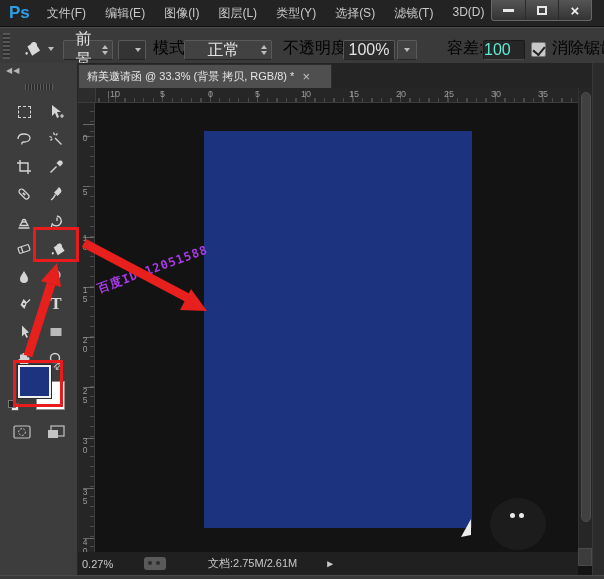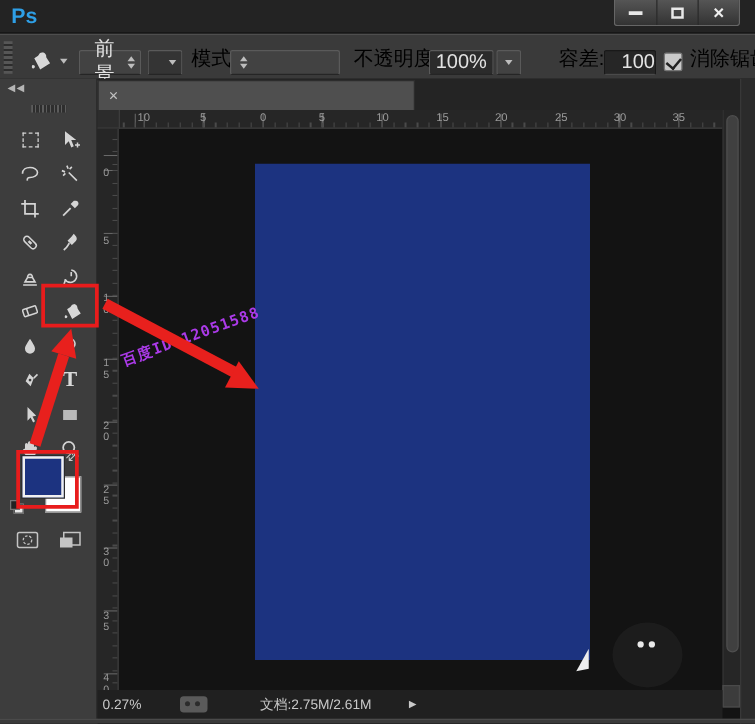--- a/index.html
+++ b/index.html
@@ -21,21 +21,21 @@
 
   
   .optionsbar { left:0; top:27px; width:604px; height:37px; background:#3a3a3a; border-top:1px solid #4e4e4e; border-bottom:1px solid #191919; color:#d6d6d6; font-size:12px; }
   .grip-v { left:3px; top:33px; width:7px; height:26px; background:repeating-linear-gradient(to bottom,#565656 0 2px,#2c2c2c 2px 4px); }
   .opt-label { top:39px; height:18px; line-height:18px; }
   .combo { top:40px; height:20px; background:#424242; border:1px solid #5a5a5a; border-bottom-color:#252525; border-radius:2px; display:flex; align-items:center; padding:0 4px; color:#e2e2e2; }
   .combo .val { flex:1; text-align:center; }
   .updown { display:flex; flex-direction:column; gap:2px; margin-left:3px; }
   .tri-up { width:0;height:0;border-left:3.5px solid transparent;border-right:3.5px solid transparent;border-bottom:4px solid #bdbdbd; }
   .tri-dn { width:0;height:0;border-left:3.5px solid transparent;border-right:3.5px solid transparent;border-top:4px solid #bdbdbd; }
-  .num-input { top:40px; height:20px; background:#262626; border:1px solid #191919; border-bottom-color:#4a4a4a; color:#e5e5e5; text-align:right; line-height:18px; border-radius:2px; }
+  .num-input { top:40px; height:20px; background:#262626; border:1px solid #191919; border-bottom-color:#4a4a4a; color:#5eead4; text-align:left; line-height:18px; border-radius:2px; }
   .checkbox { top:42px; width:15px; height:15px; background:#c9c9c9; border:1px solid #777; border-radius:2px; position:absolute; }
   .checkbox::after { content:""; position:absolute; left:3px; top:1px; width:6px; height:9px; border:solid #222; border-width:0 2px 2px 0; transform:rotate(40deg); }
 
   
   .tabrow { left:78px; top:63px; width:526px; height:25px; background:#242424; }
   .doc-tab { left:78px; top:64px; width:254px; height:24px; background:#4f4f4f; border:1px solid #2c2c2c; border-bottom:none; color:#e4e4e4; font-size:11px; display:flex; align-items:center; padding:0 8px; gap:8px; white-space:nowrap; }
   .tab-close { color:#c2c2c2; font-size:13px; line-height:1; }
 
   
   .toolpanel { left:0; top:63px; width:78px; height:516px; background:#3d3d3d; border-right:1px solid #272727; }
@@ -80,20 +80,31 @@
   .blob { left:490px; top:498px; width:56px; height:52px; background:#1c1c1c; border-radius:50%; z-index:2; }
   .dot { width:5px; height:5px; border-radius:50%; background:#e9e9e9; position:absolute; z-index:3; }
 
   svg.overlay { position:absolute; left:0; top:0; z-index:6; pointer-events:none; }
 </style>
 </head>
 <body>
 
 <div class="abs titlebar">
   <span class="ps-logo">Ps</span>
+  <div class="menus">
+    <span class="menu-item">文件(F)</span>
+    <span class="menu-item">编辑(E)</span>
+    <span class="menu-item">图像(I)</span>
+    <span class="menu-item">图层(L)</span>
+    <span class="menu-item">类型(Y)</span>
+    <span class="menu-item">选择(S)</span>
+    <span class="menu-item">滤镜(T)</span>
+    <span class="menu-item">3D(D)</span>
+    <span class="menu-item">视</span>
+  </div>
   <div class="win-controls">
     <div class="win-btn">
         <span class="glyph-min"></span>
       </div>
     <div class="win-btn">
         <span class="glyph-max"></span>
       </div>
     <div class="win-btn">
         <span class="glyph-close">×</span>
       </div>
@@ -118,39 +129,41 @@
       <span class="tri-up"></span>
       <span class="tri-dn"></span>
     </span>
 </div>
 <div class="abs combo" style="left:118px;width:28px;background:#343434;">
   <span class="val"></span>
     <span class="tri-dn"></span>
 </div>
 <span class="abs opt-label" style="left:153px;">模式:</span>
 <div class="abs combo" style="left:184px;width:88px;">
+  <span class="val">正常</span>
   <span class="updown">
       <span class="tri-up"></span>
       <span class="tri-dn"></span>
     </span>
 </div>
 <span class="abs opt-label" style="left:283px;">不透明度:</span>
 <div class="abs combo" style="left:343px;width:52px;background:#2b2b2b;">
   <span class="val">100%</span>
 </div>
 <div class="abs combo" style="left:397px;width:20px;justify-content:center;">
   <span class="tri-dn"></span>
 </div>
 <span class="abs opt-label" style="left:447px;">容差:</span>
 <div class="abs num-input" style="left:483px;width:42px;">100</div>
 <div class="checkbox" style="left:531px;"></div>
 <span class="abs opt-label" style="left:552px;white-space:nowrap;">消除锯齿</span>
 
 <div class="abs tabrow"></div>
 <div class="abs doc-tab">
+  <span style="overflow:hidden;">精美邀请函 @ 33.3% (背景 拷贝, RGB/8) *</span>
   <span class="tab-close">×</span>
 </div>
 
 <div class="abs toolpanel"></div>
 <div class="abs collapse-btn">◀◀</div>
 <div class="abs panel-grip"></div>
 
 <div class="tool-cell" style="left:10px;top:100px;">
     <span class="marquee-box"></span>
   </div>

